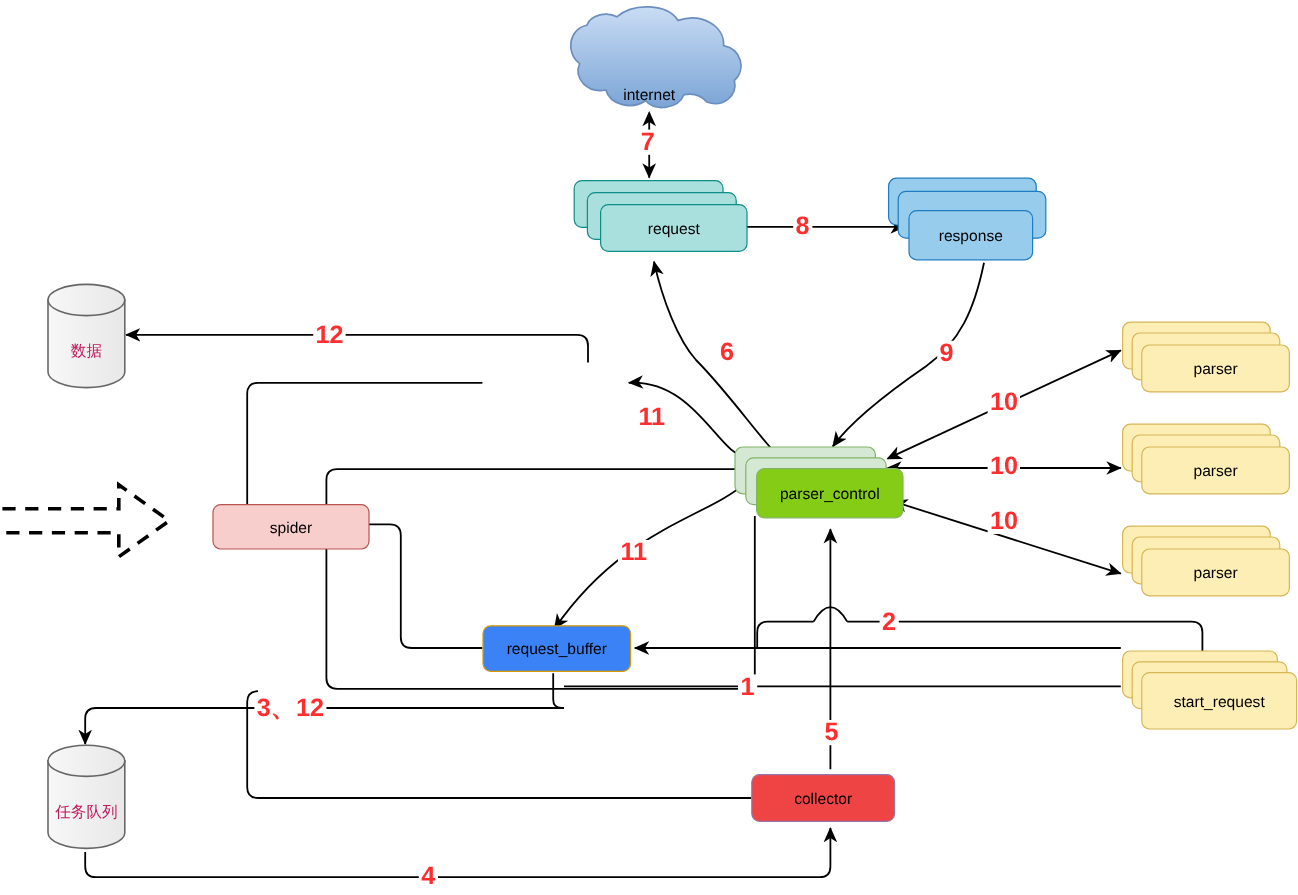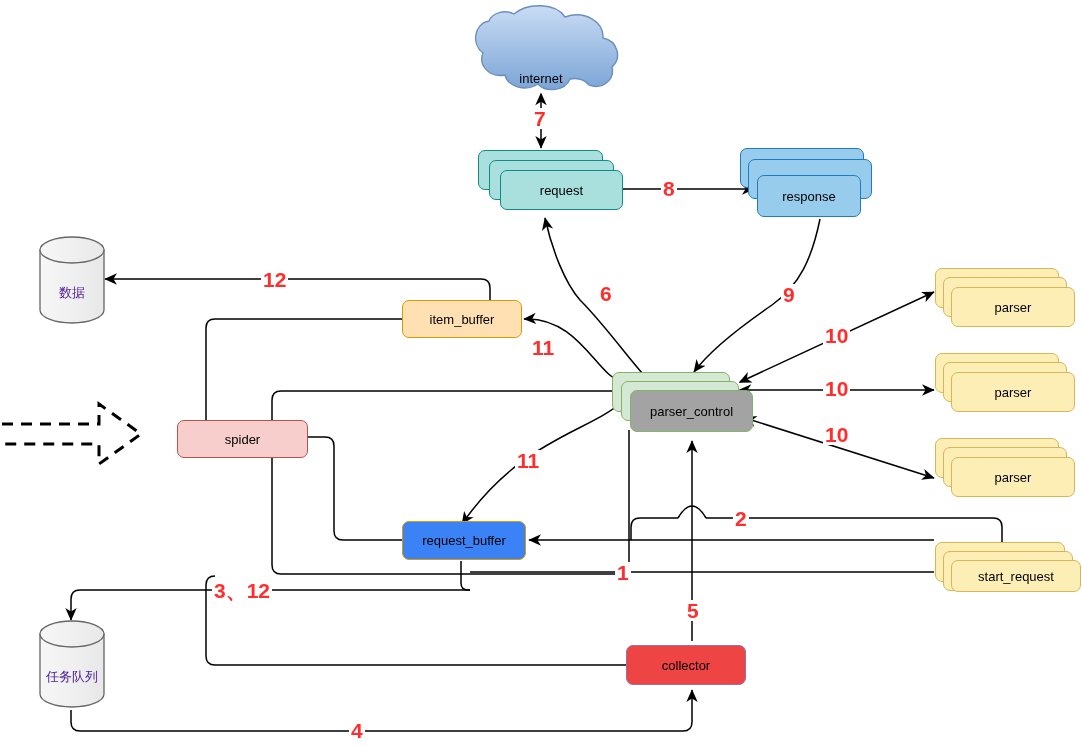--- a/index.html
+++ b/index.html
@@ -6,21 +6,21 @@
   body{font-family:"Liberation Sans","DejaVu Sans",sans-serif;}
   #canvas{position:relative;width:1082px;height:746px;background:#ffffff;overflow:hidden;}
   svg#wires{position:absolute;left:0;top:0;width:1082px;height:746px;}
   .node{position:absolute;box-sizing:border-box;display:flex;align-items:center;justify-content:center;
         font-size:13px;color:#000;border-radius:7px;border-width:1.4px;border-style:solid;text-align:center;}
   .stack-l2{position:absolute;box-sizing:border-box;border-radius:7px;border-width:1.4px;border-style:solid;}
   .numlabel{position:absolute;color:#ff2d2d;font-size:21px;font-weight:bold;
             font-family:"Liberation Sans","DejaVu Sans",sans-serif;background:#fff;
             line-height:21px;padding:0 2px;white-space:nowrap;}
   .cyl{position:absolute;}
-  .cyl .cyltxt{position:absolute;width:100%;text-align:center;font-size:13px;color:#4c1d95;}
+  .cyl .cyltxt{position:absolute;width:100%;text-align:center;font-size:13px;color:#be185d;}
   .cloudtxt{position:absolute;font-size:13px;color:#000;text-align:center;width:100%;}
 </style>
 </head>
 <body>
 
 <div id="canvas">
 
   <svg id="wires" viewBox="0 0 1082 746">
     <defs>
       <marker id="ah" markerWidth="9" markerHeight="9" refX="8" refY="4.5" orient="auto" markerUnits="strokeWidth">
@@ -126,21 +126,21 @@
   </div>
 
   <div class="stack-l2" style="left:740px;top:148px;width:124px;height:40px;background:#97ccec;border-color:#1f7cc0;"></div>
   <div class="stack-l2" style="left:748px;top:159px;width:124px;height:40px;background:#97ccec;border-color:#1f7cc0;"></div>
   <div class="node" style="left:757px;top:175px;width:104px;height:42px;background:#97ccec;border-color:#1f7cc0;">
     <span>response</span>
   </div>
 
   <div class="stack-l2" style="left:612px;top:372px;width:118px;height:40px;background:#d5e8d4;border-color:#82b366;"></div>
   <div class="stack-l2" style="left:621px;top:381px;width:118px;height:40px;background:#d5e8d4;border-color:#82b366;"></div>
-  <div class="node" style="left:630px;top:390px;width:123px;height:42px;background:#a3a3a3;border-color:#82b366;">
+  <div class="node" style="left:630px;top:390px;width:123px;height:42px;background:#84cc16;border-color:#82b366;">
     <span>parser_control</span>
   </div>
 
   <div class="stack-l2" style="left:935px;top:268px;width:124px;height:40px;background:#fdeeb5;border-color:#d6b656;"></div>
   <div class="stack-l2" style="left:943px;top:277px;width:124px;height:40px;background:#fdeeb5;border-color:#d6b656;"></div>
   <div class="node" style="left:951px;top:287px;width:124px;height:40px;background:#fdeeb5;border-color:#d6b656;">
     <span>parser</span>
   </div>
 
   <div class="stack-l2" style="left:935px;top:353px;width:124px;height:40px;background:#fdeeb5;border-color:#d6b656;"></div>
@@ -150,27 +150,24 @@
   </div>
 
   <div class="stack-l2" style="left:935px;top:438px;width:124px;height:40px;background:#fdeeb5;border-color:#d6b656;"></div>
   <div class="stack-l2" style="left:943px;top:447px;width:124px;height:40px;background:#fdeeb5;border-color:#d6b656;"></div>
   <div class="node" style="left:951px;top:457px;width:124px;height:40px;background:#fdeeb5;border-color:#d6b656;">
     <span>parser</span>
   </div>
 
   <div class="stack-l2" style="left:935px;top:542px;width:130px;height:40px;background:#fdeeb5;border-color:#d6b656;"></div>
   <div class="stack-l2" style="left:943px;top:551px;width:130px;height:40px;background:#fdeeb5;border-color:#d6b656;"></div>
-  <div class="node" style="left:951px;top:560px;width:130px;height:32px;background:#fdeeb5;border-color:#d6b656;">
+  <div class="node" style="left:951px;top:560px;width:130px;height:48px;background:#fdeeb5;border-color:#d6b656;">
     <span>start_request</span>
   </div>
 
-  <div class="node" style="left:402px;top:300px;width:120px;height:38px;background:#ffe0b2;border-color:#d79b00;">
-    <span>item_buffer</span>
-  </div>
 
   <div class="node" style="left:402px;top:521px;width:124px;height:39px;background:#3b82f6;border-color:#d79b00;">
     <span>request_buffer</span>
   </div>
 
   <div class="node" style="left:141px;top:420px;width:131px;height:38px;background:#f8cecc;border-color:#b85450;margin-left:36px;">
     <span>spider</span>
   </div>
 
   <div class="node" style="left:626px;top:645px;width:120px;height:40px;background:#ef4444;border-color:#9673a6;">

